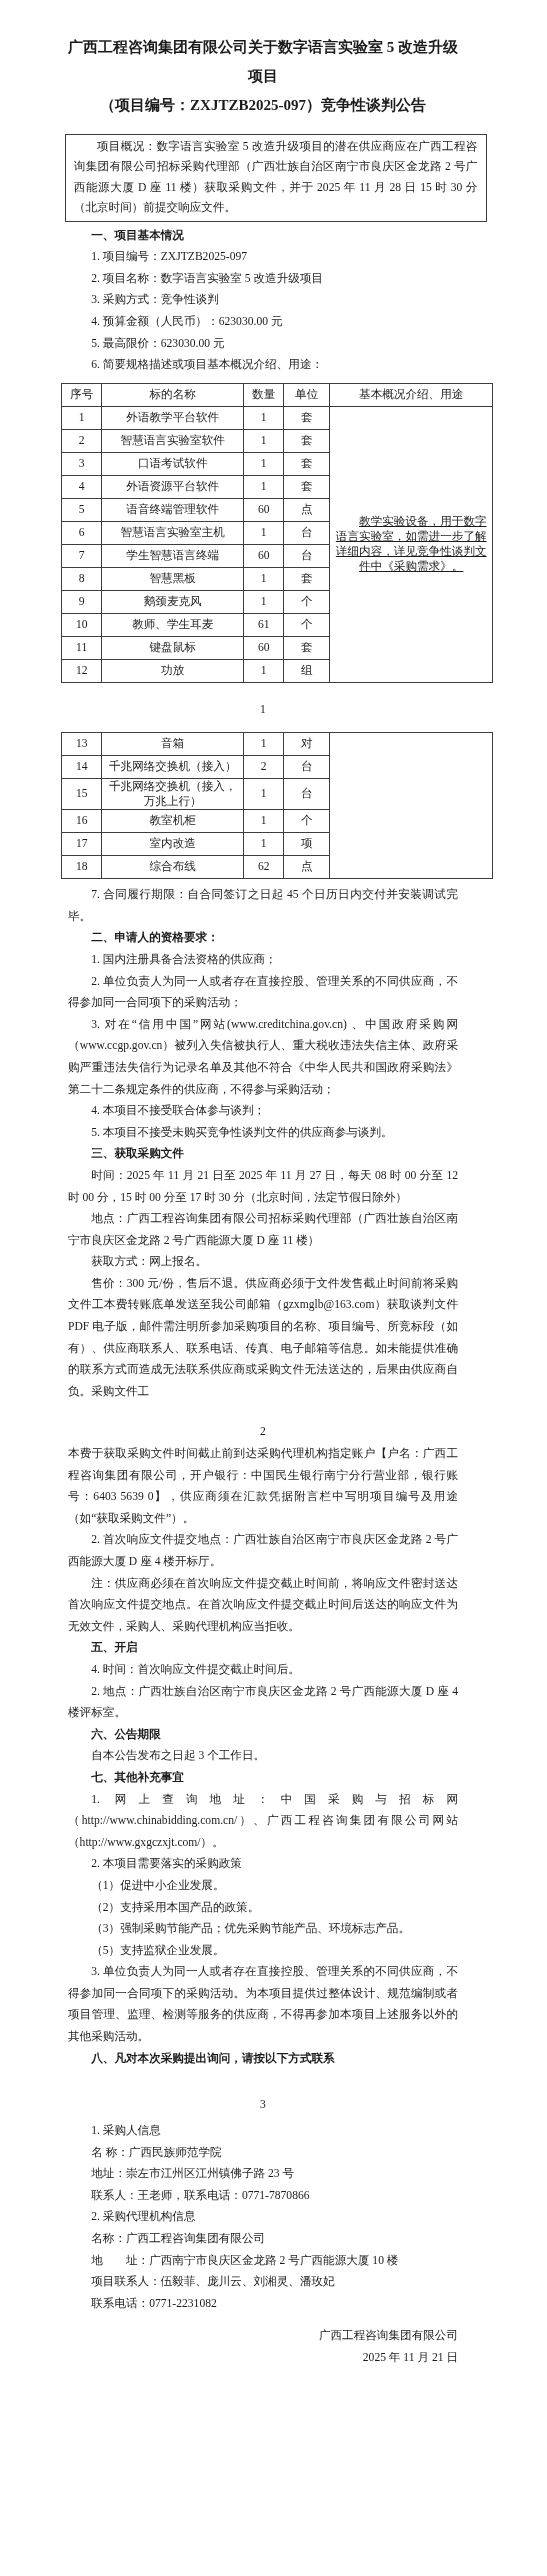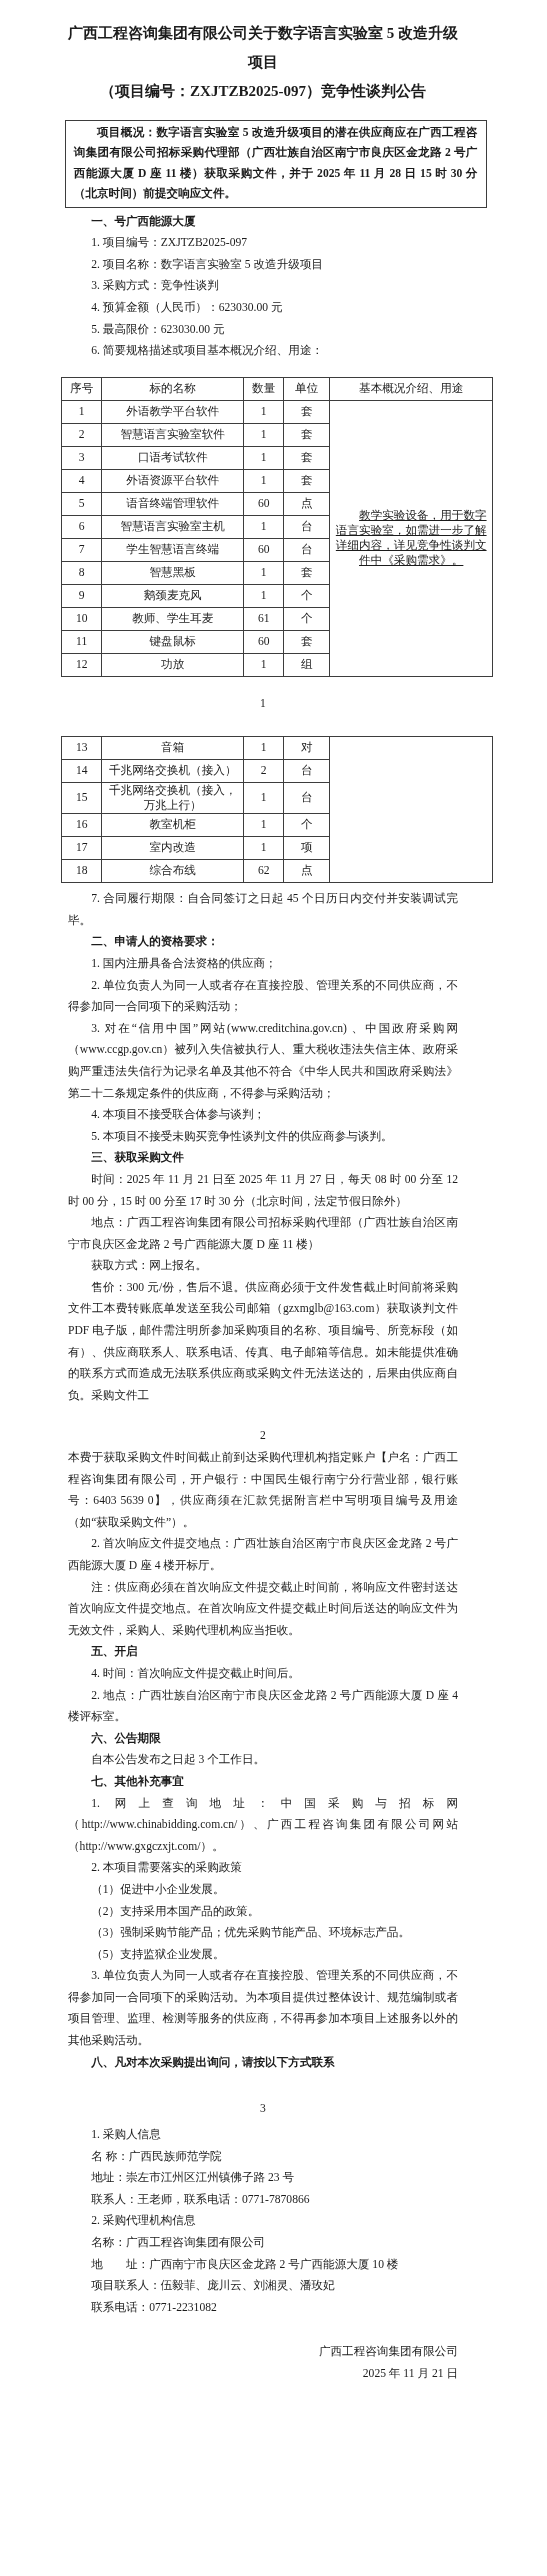--- a/index.html
+++ b/index.html
@@ -1,77 +1,77 @@
 <!DOCTYPE html>
 <html style="font-size:11px"><head>
 <meta charset="utf-8">
 <style>
   html,body { margin:0; padding:0; background:#ffffff; }
   .page {
     width:520px; height:2576px; overflow:hidden; box-sizing:border-box;
     background:#ffffff; color:#1c1c1c;
     font-family:"Liberation Serif","DejaVu Serif",serif;
     font-size:11.6px;
-    padding:19px 62px 0 68px;
+    padding:33px 62px 0 68px;
     position:relative;
   }
   p { margin:0; line-height:21.6px; text-align:justify; }
   .indent { text-indent:2em; }
   .noindent { text-indent:0; }
   .heading { text-indent:2em; font-weight:bold; }
   .doc-title { font-size:15px; font-weight:bold; text-align:center; line-height:29px; }
   .overview-box {
     box-sizing:border-box; width:422px; margin:13.7px 0 2.7px -3.4px;
     border:1.4px solid #3d3d3d; padding:2.1px 8.2px;
   }
-  .overview-box p { line-height:20.5px;font-weight:bold; }
+  .overview-box p { line-height:20.5px; }
   table.items-table {
     border-collapse:collapse; table-layout:fixed; width:431px;
     margin-left:-6.8px; font-size:11.6px;
   }
   table.items-table td, table.items-table th {
     border:0.7px solid #3d3d3d; text-align:center; vertical-align:middle;
     font-weight:normal; padding:0 2.1px; line-height:15px; height:22px;
     overflow:hidden;
   }
-  .t1 { margin-top:15px;border-radius:12px; }
-  .t2 { margin-top:21px; }
+  .t1 { margin-top:7px;border-radius:12px; }
+  .t2 { margin-top:11px; }
   .row-tall td { height:42px; }
   td.note-cell {
     text-align:justify; text-indent:2em; padding:0 6.8px; line-height:20.5px;text-decoration:underline;
   }
   .col-no   { width:40px; }
   .col-name { width:142px; }
   .col-qty  { width:40px; }
   .col-unit { width:46px; }
   .col-desc { width:163px; }
   .pagenum { text-align:center; text-indent:0; }
   .pn1 { margin:16.4px 0 0 0; }
   .pn2 { margin:19px 0 0 0; }
   .pn3 { margin:25px 0 4.1px 0; }
   .contract { margin-top:5.5px; }
-  .signature { margin-top:23px; text-align:right; }
+  .signature { margin-top:11px; text-align:right; }
   .signature p { text-align:right; }
   .end-spacer { height:322px; }
 </style>
 </head>
 <body>
 
 <div class="page">
 
   <div class="doc-title">
     <div>广西工程咨询集团有限公司关于数字语言实验室 5 改造升级项目</div>
     <div>（项目编号：ZXJTZB2025-097）竞争性谈判公告</div>
   </div>
 
   <div class="overview-box">
     <p class="indent">项目概况：数字语言实验室 5 改造升级项目的潜在供应商应在广西工程咨询集团有限公司招标采购代理部（广西壮族自治区南宁市良庆区金龙路 2 号广西能源大厦 D 座 11 楼）获取采购文件，并于 2025 年 11 月 28 日 15 时 30 分（北京时间）前提交响应文件。</p>
   </div>
 
-  <p class="heading">一、号广西能源大厦</p>
+  <p class="heading">一、项目基本情况</p>
   <p class="indent">1. 项目编号：ZXJTZB2025-097</p>
   <p class="indent">2. 项目名称：数字语言实验室 5 改造升级项目</p>
   <p class="indent">3. 采购方式：竞争性谈判</p>
   <p class="indent">4. 预算金额（人民币）：623030.00 元</p>
   <p class="indent">5. 最高限价：623030.00 元</p>
   <p class="indent">6. 简要规格描述或项目基本概况介绍、用途：</p>
 
   <table class="items-table t1">
     <colgroup>
       <col class="col-no">

